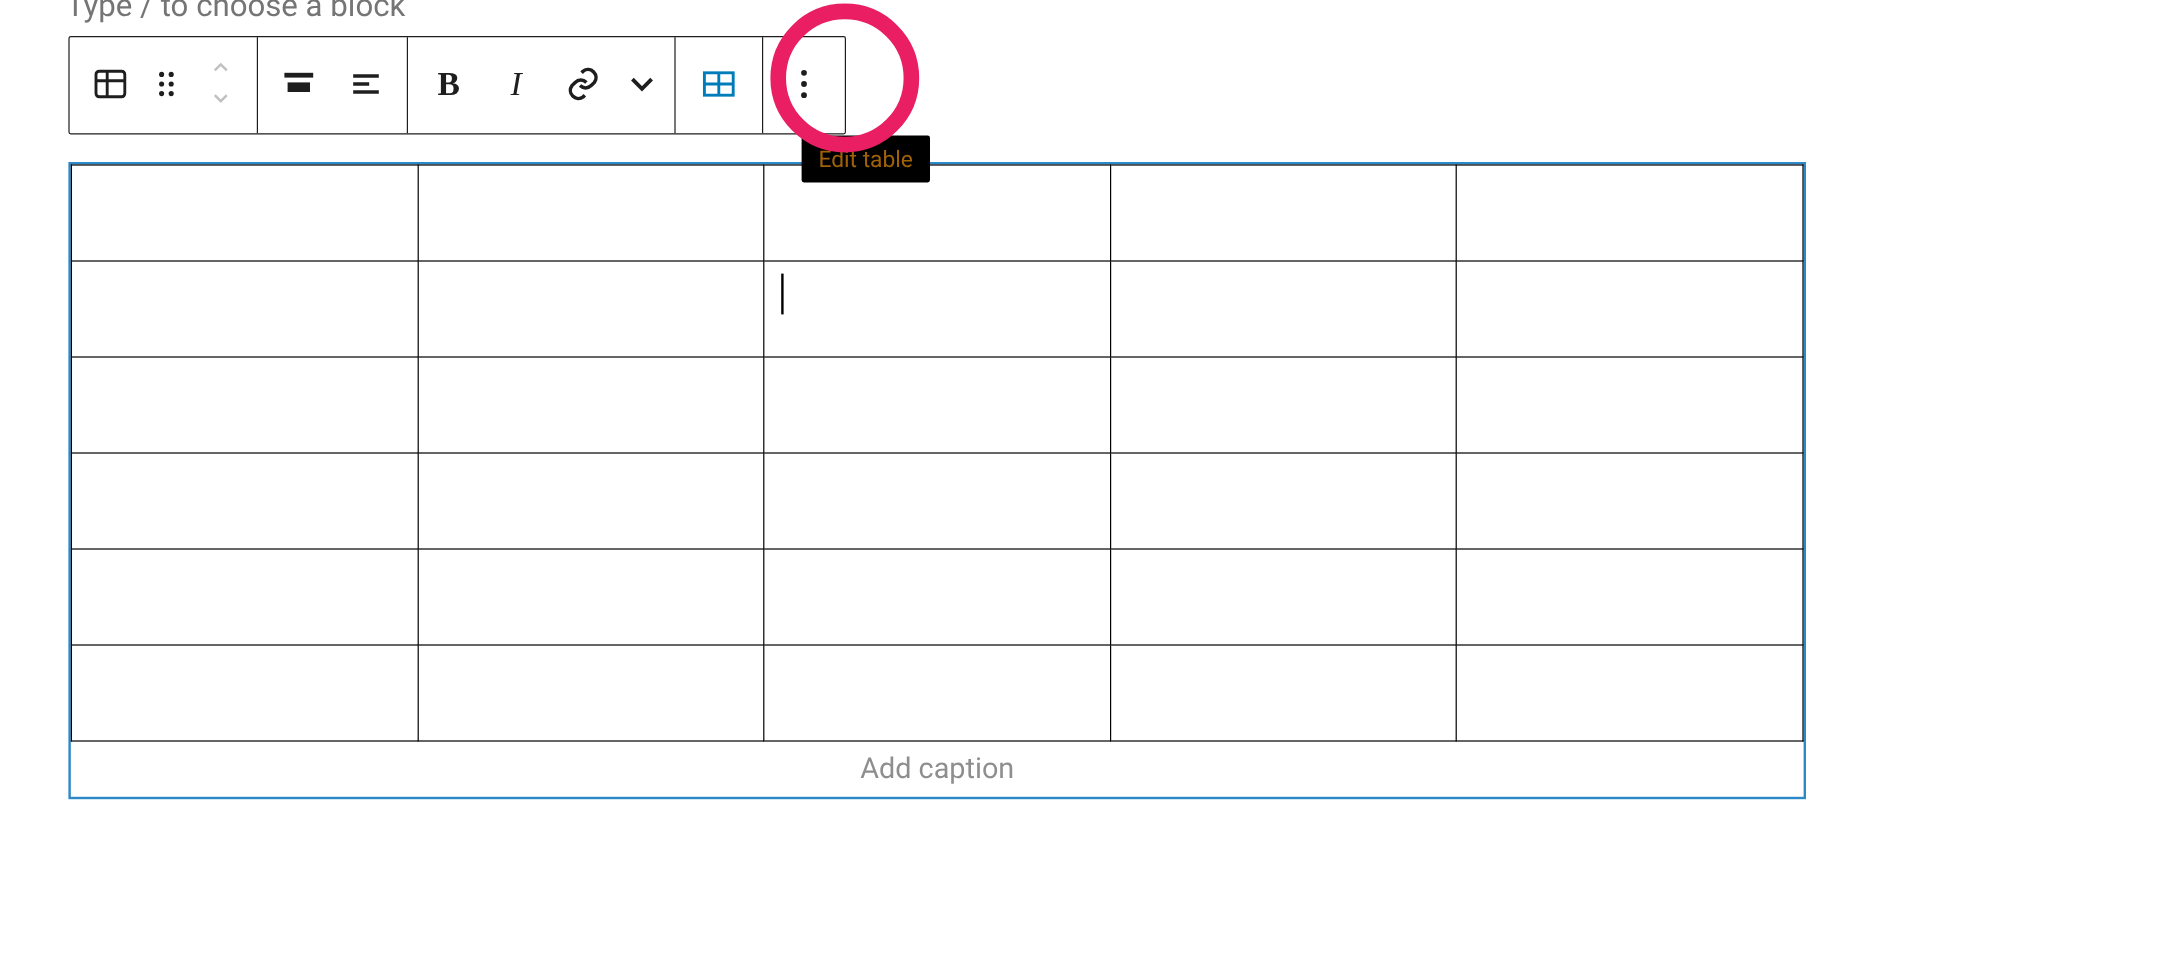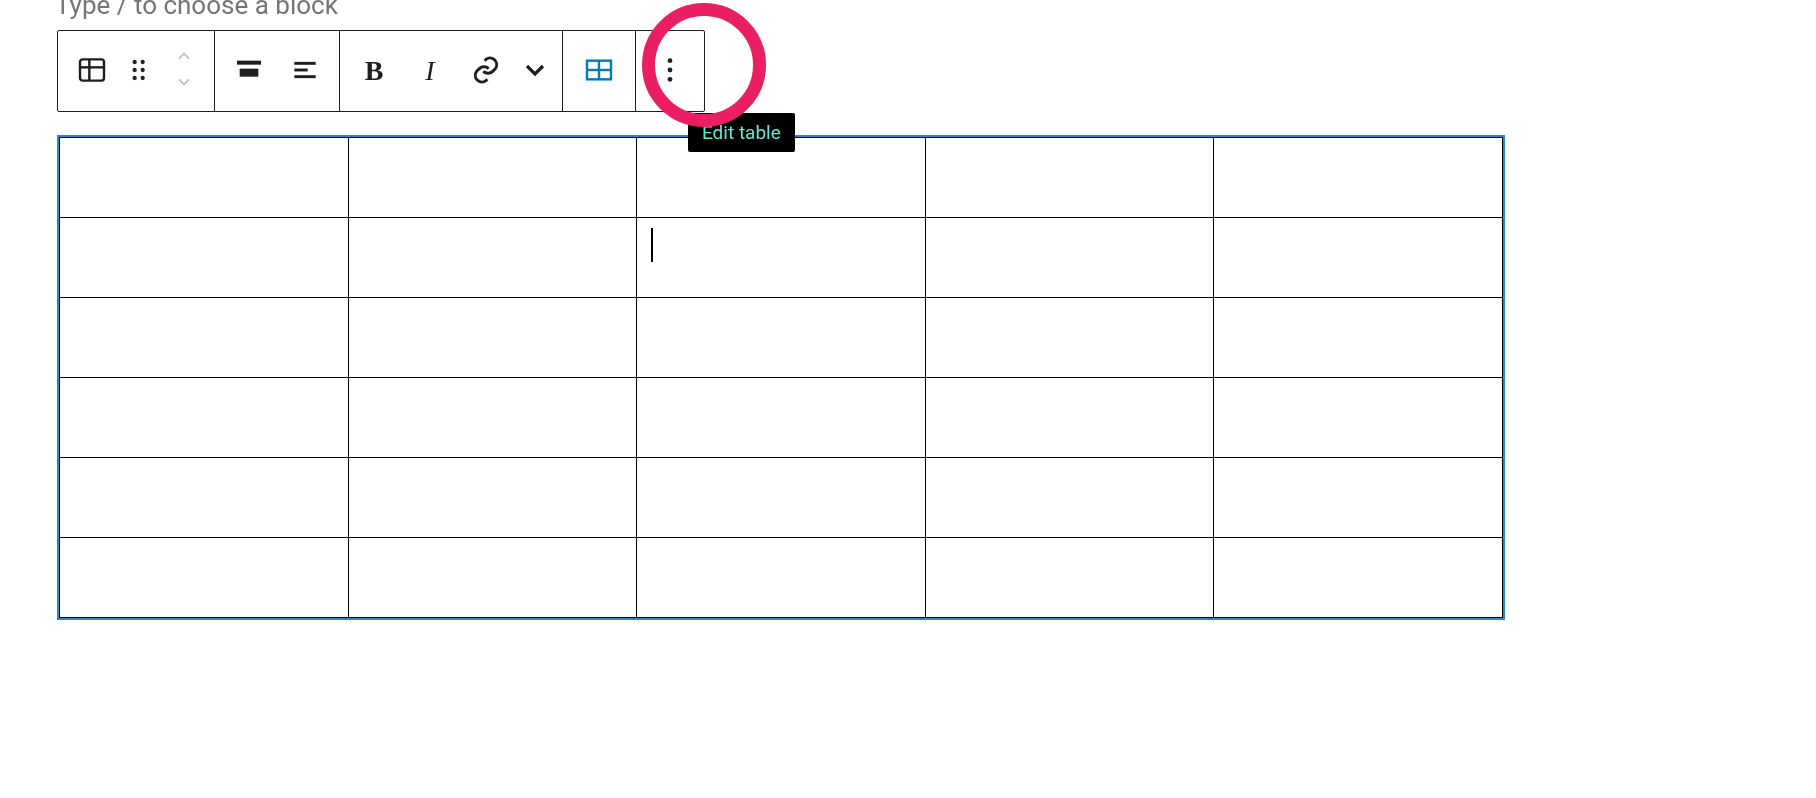--- a/index.html
+++ b/index.html
@@ -65,23 +65,23 @@
     width: 48px;
     height: 56px;
   }
   .move-stack svg:first-child { color: #1e1e1e; }
   .move-stack svg:last-child { color: #c0c0c0; }
 
   
   .tooltip {
     position: absolute;
     top: 113px;
-    left: 688px;
+    left: 668px;
     background: #000;
-    color: #5eead4;
+    color: #a16207;
     font-size: 19px;
     padding: 8px 14px;
     border-radius: 2px;
     white-space: nowrap;
     z-index: 20;
   }
 
   
   .highlight-circle {
     position: absolute;
@@ -288,13 +288,14 @@
         </tr>
         <tr>
           <td></td>
           <td></td>
           <td></td>
           <td></td>
           <td></td>
         </tr>
       </tbody>
   </table>
+  <div class="caption">Add caption</div>
 </div>
 
 </body></html>

